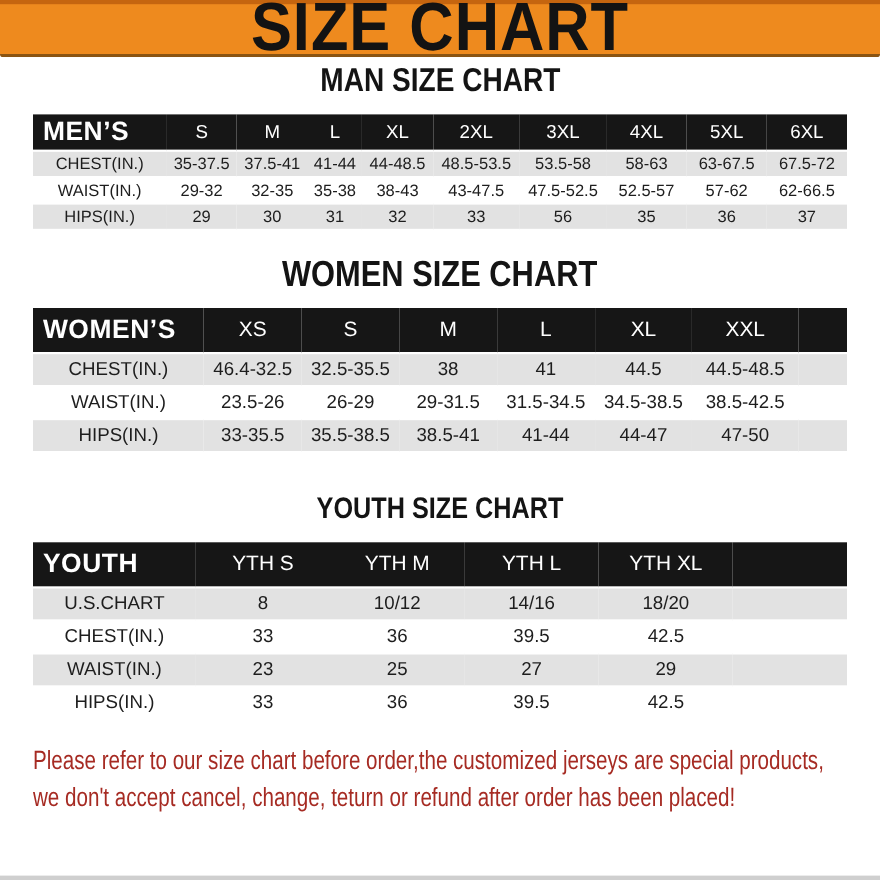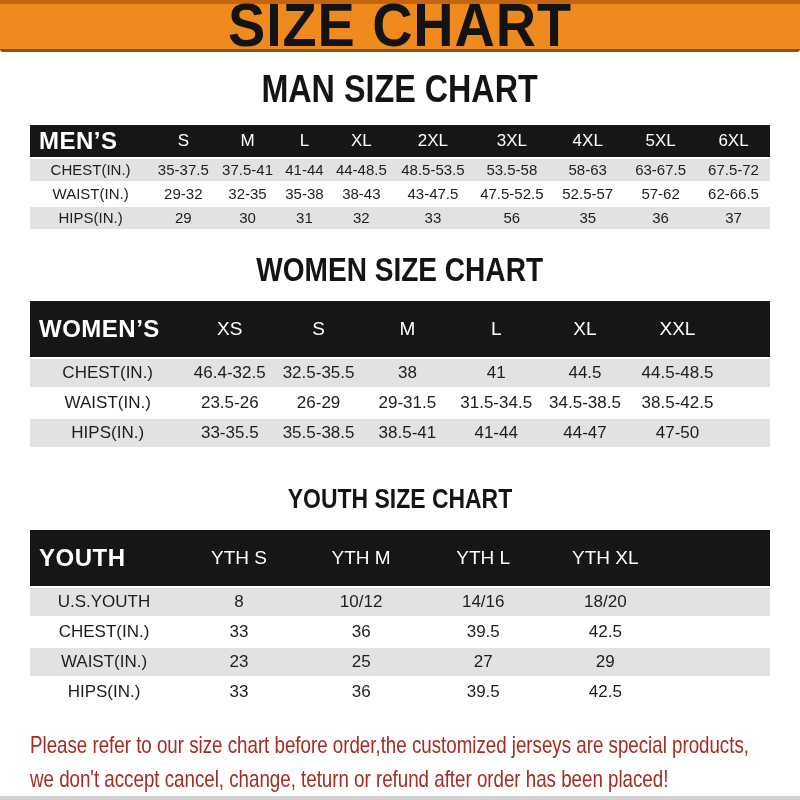--- a/index.html
+++ b/index.html
@@ -45,42 +45,42 @@
   .section-heading {
     margin: 0; text-align: center; color: var(--ink);
     font-size: 31px; line-height: 1.1;
   }
   .condensed {
     display: inline-block;
     font-weight: bold;
     transform: scaleX(0.85);
     white-space: nowrap;
   }
-  .sec-men   .section-heading { margin: 17px 0 14px; font-size: 38px; }
+  .sec-men   .section-heading { margin: 5px 0 14px; font-size: 30px; }
   .sec-women .section-heading { margin: 21px 0 13px; font-size: 33px; }
   .sec-youth .section-heading { margin: 36px 0 15px; font-size: 27px; }
 
   
   .size-table {
     width: 740px; margin: 0 30px;
     border-collapse: collapse;
     table-layout: fixed;
   }
   .tbl-men { table-layout: auto; }
 
   .size-table th {
     background: var(--black-bar);
     color: #ffffff;
     font-weight: normal;
     text-align: center;
     border-bottom: 2px solid #ffffff;
     padding: 0 16px;
   }
   .tbl-men th { height: 33px; font-size: 17px; }
-  .tbl-women th, .tbl-youth th { height: 57px; font-size: 19px; }
+  .tbl-women th, .tbl-youth th { height: 41px; font-size: 19px; }
 
   .size-table th.tbl-label {
     text-align: left;
     padding-left: 9px;
     font-weight: bold;
     font-size: 24px;
     letter-spacing: 0.5px;
   }
 
   .size-table td {
@@ -263,21 +263,21 @@
             <th class="tbl-label">YOUTH</th>
             <th>YTH S</th>
             <th>YTH M</th>
             <th>YTH L</th>
             <th>YTH XL</th>
             <th></th>
           </tr>
         </thead>
         <tbody>
           <tr>
-            <td class="row-label">U.S.YOUTH</td>
+            <td class="row-label">U.S.CHART</td>
             <td>8</td>
             <td>10/12</td>
             <td>14/16</td>
             <td>18/20</td>
             <td></td>
           </tr>
           <tr>
             <td class="row-label">CHEST(IN.)</td>
             <td>33</td>
             <td>36</td>

